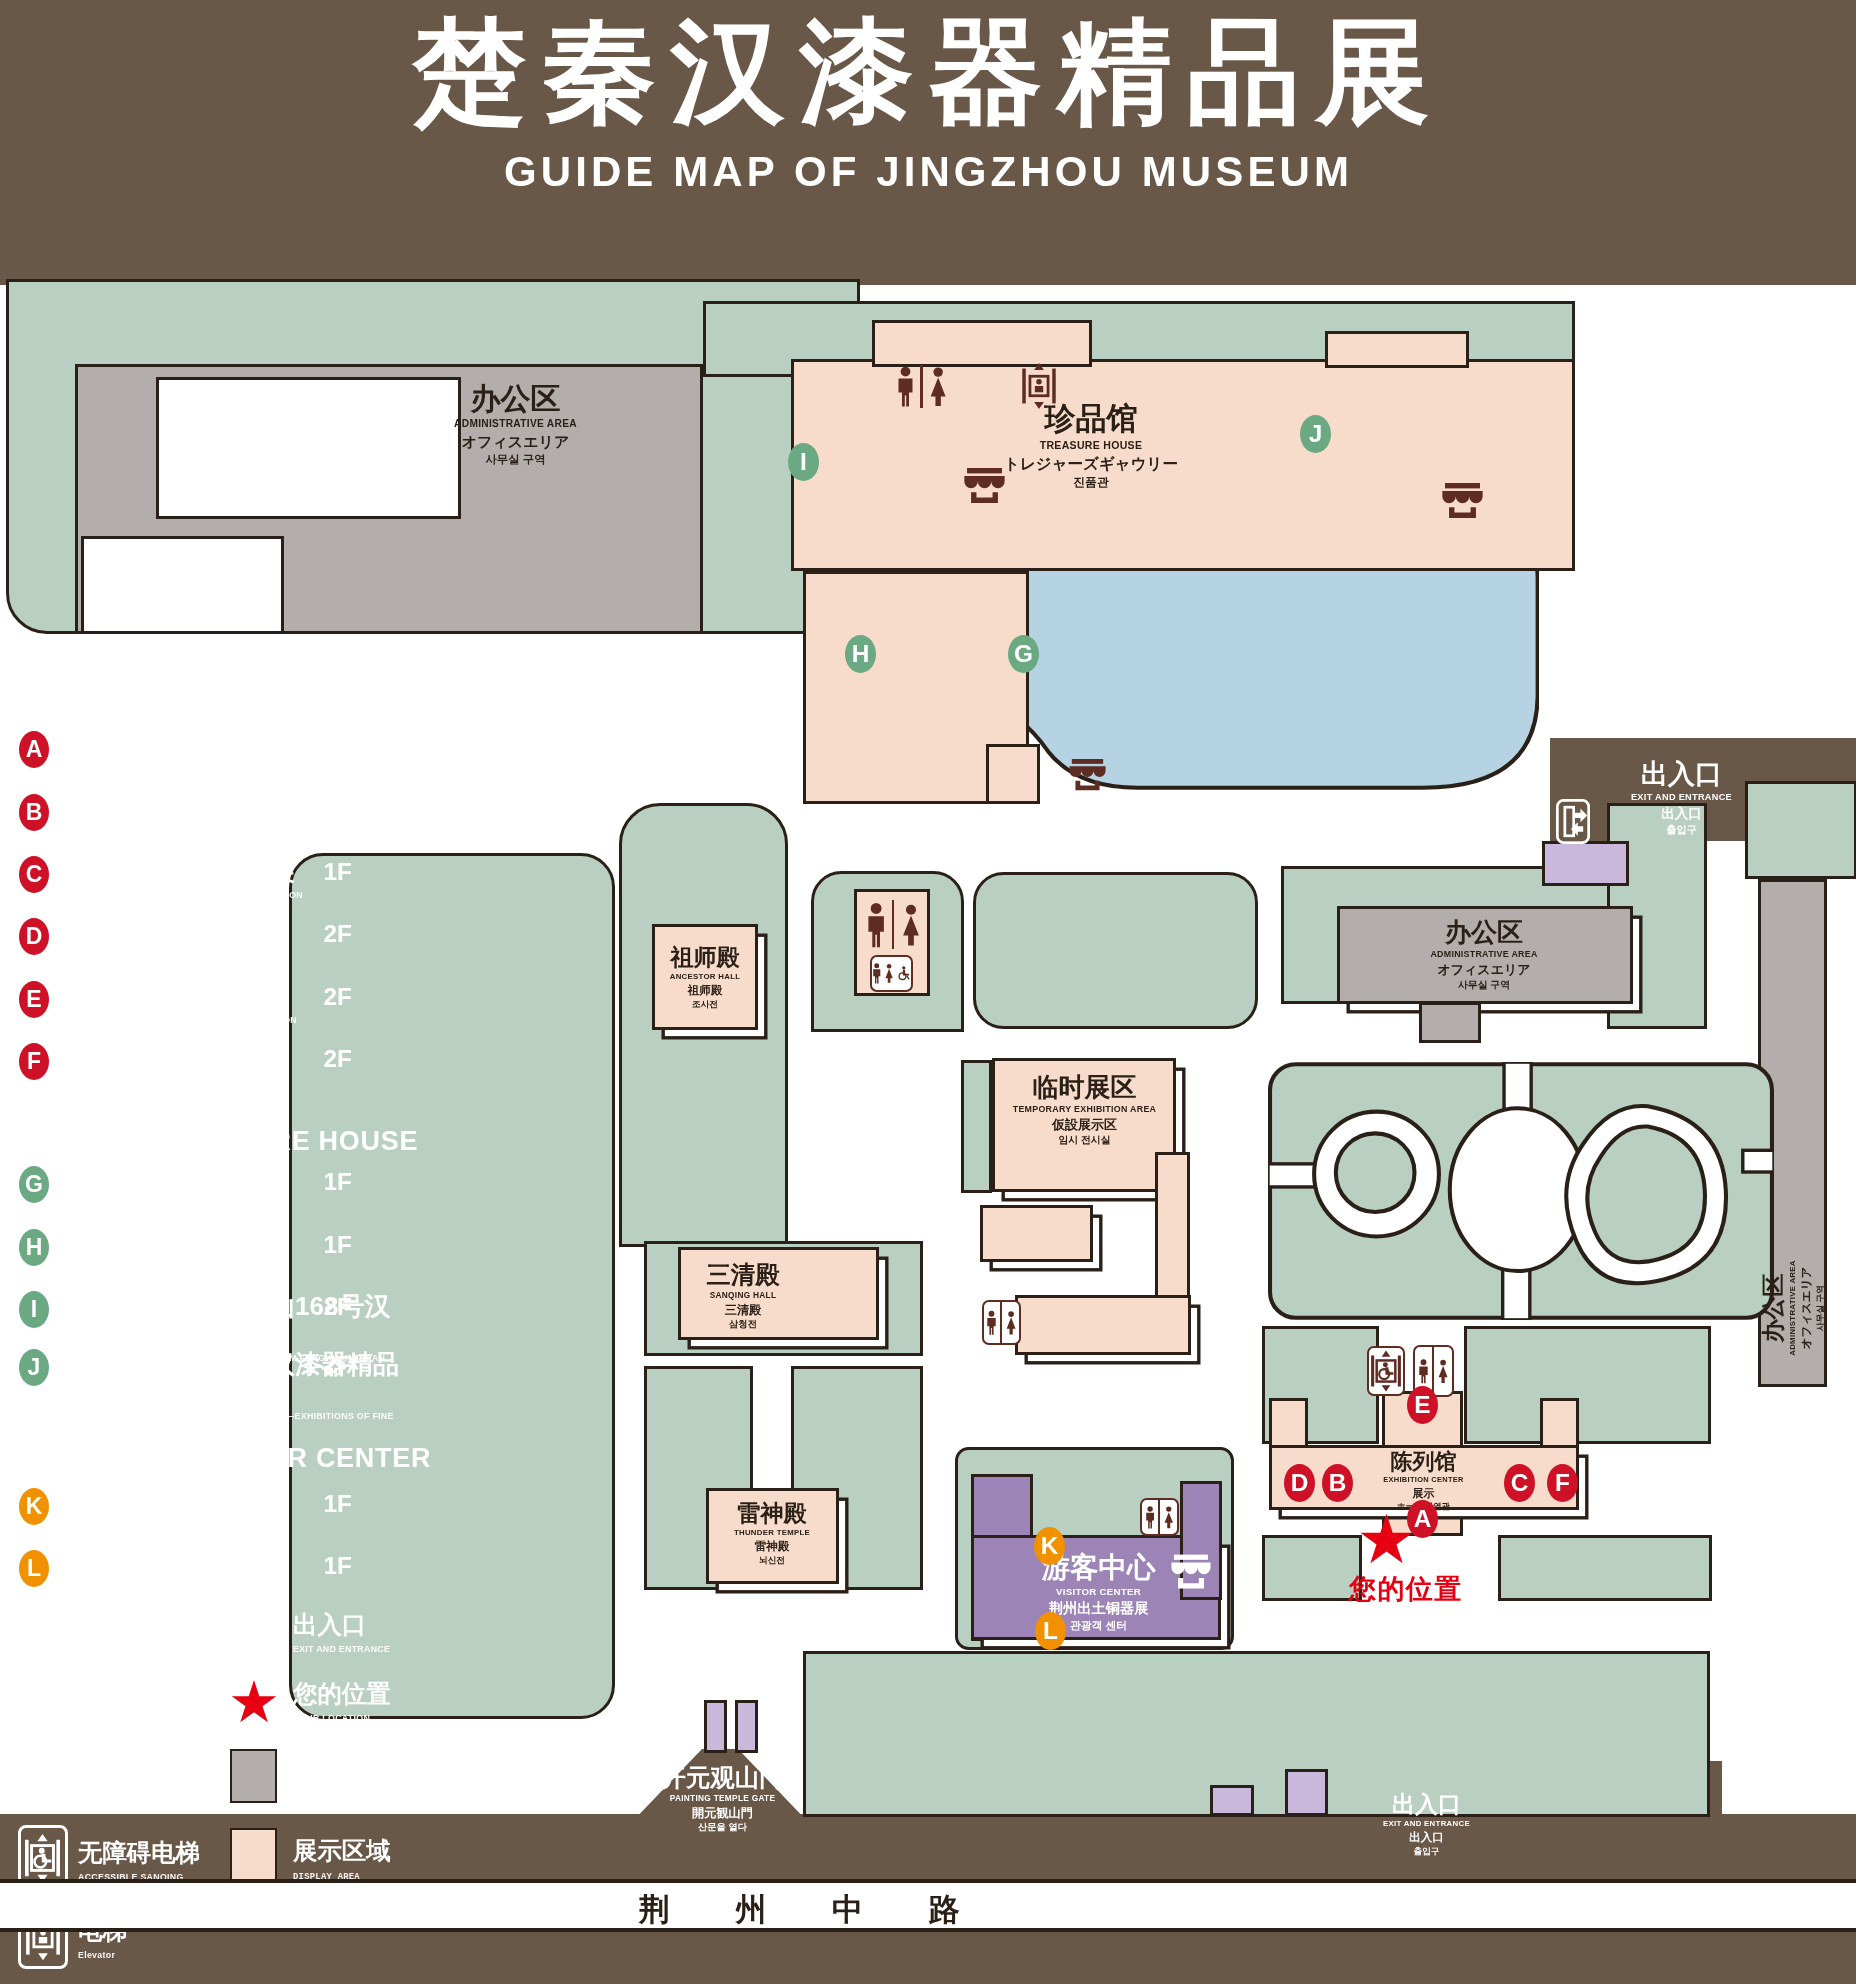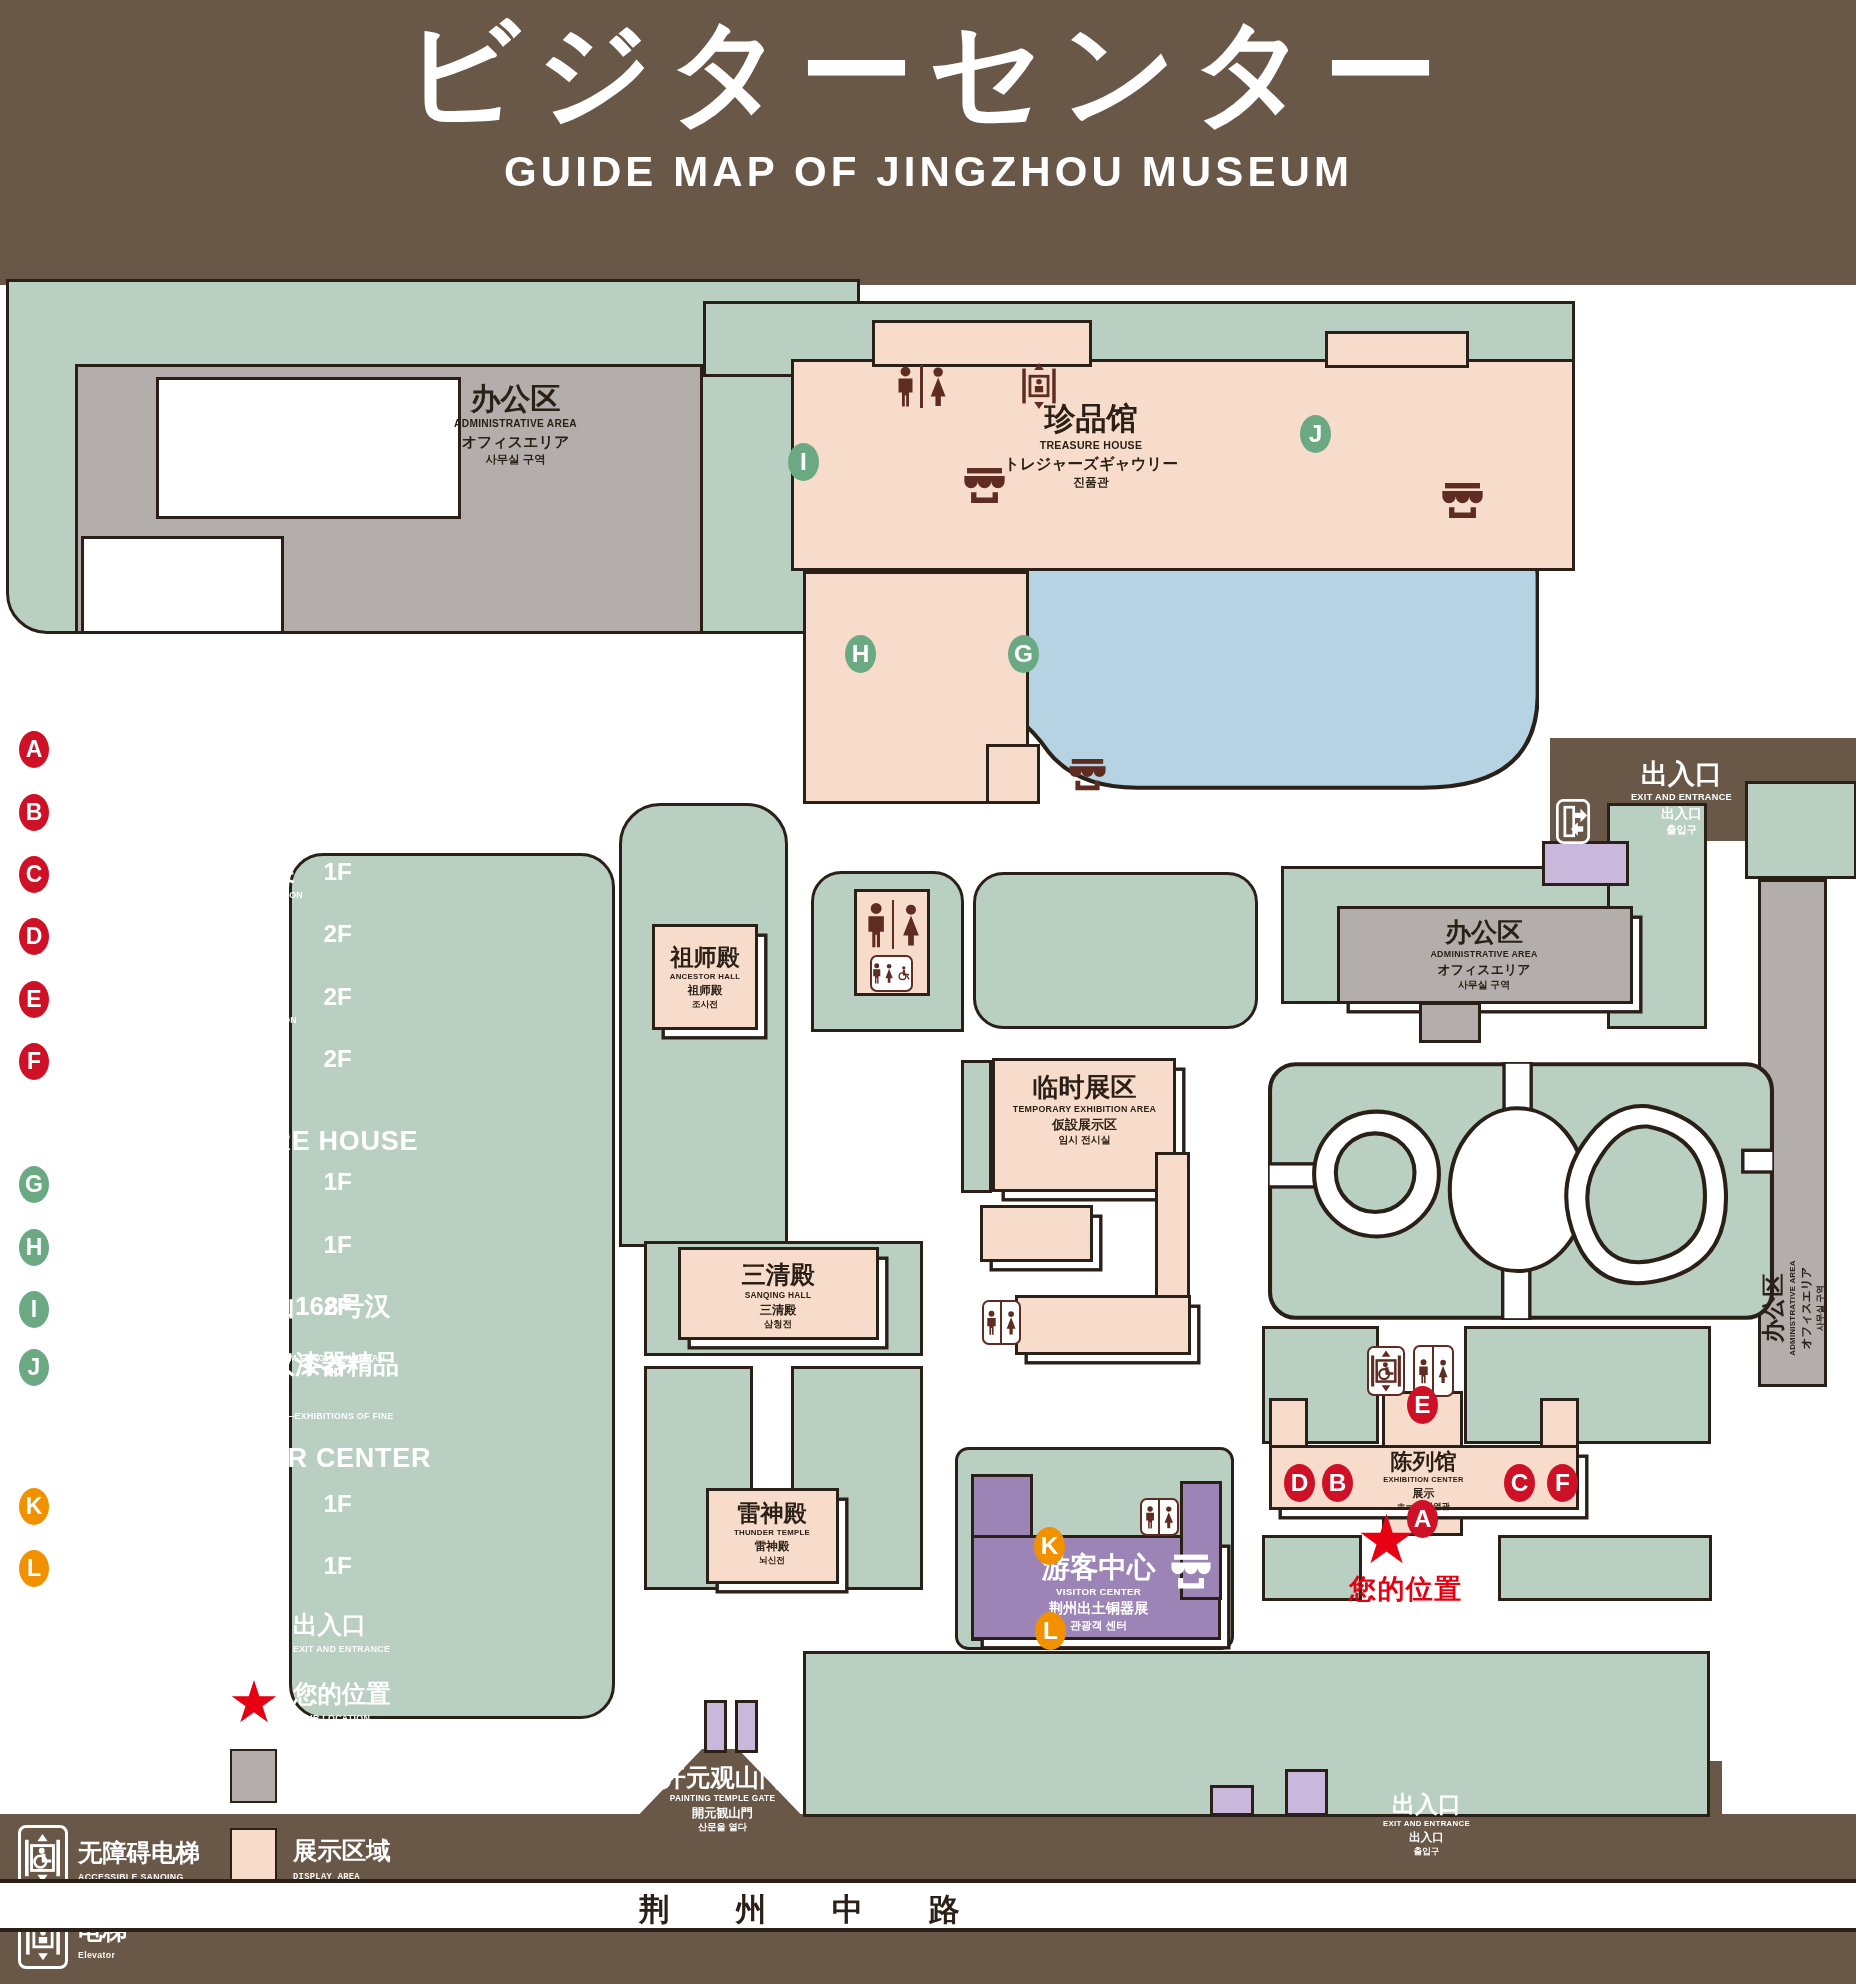--- a/index.html
+++ b/index.html
@@ -115,21 +115,21 @@
       <path d="M24 0 l7 10 h-14 z"></path>
       <path d="M24 66 l7 -10 h-14 z"></path>
       <rect x="9" y="16" width="30" height="34" fill="none" stroke="currentColor" stroke-width="4"></rect>
       <circle cx="21" cy="38" r="8" fill="none" stroke="currentColor" stroke-width="3.5"></circle>
       <circle cx="23" cy="23" r="4"></circle>
       <path d="M23 27 h5 v8 h8 v4 H23 z"></path>
     </symbol>
   </defs>
 </svg>
 
-<div class="abs" id="title">ビジターセンター</div>
+<div class="abs" id="title">楚秦汉漆器精品展</div>
 <div class="abs" id="subtitle">GUIDE MAP OF JINGZHOU MUSEUM</div>
 
 <div class="w nob" id="map-base" style="left:0;top:285px;width:1857px;height:1590px;border:none"></div>
 <div class="bw" style="left:1550px;top:738px;width:306px;height:103px;"></div>
 <div class="bw" style="left:0;top:1814px;width:1857px;height:68px;"></div>
 <div class="bw" style="left:1180px;top:1761px;width:542px;height:117px;"></div>
 
 <div class="g" style="left:6.1px;top:279px;width:854px;height:355px;border-radius:0 0 0 41px;"></div>
 <div class="g" style="left:703px;top:301px;width:872px;height:76px;"></div>
 <div class="g" style="left:619px;top:803px;width:169px;height:444px;border-radius:41px 41px 0 0;"></div>
@@ -338,21 +338,21 @@
   <span class="be">ADMINISTRATIVE AREA</span>
   <span class="bj">オフィスエリア</span>
   <span class="bk">사무실 구역</span>
 </div>
 <div class="bl rot" style="left:1793px;top:1308px;width:271px;font-size:23px;">
   <span class="bz">办公区</span>
   <span class="be">ADMINISTRATIVE AREA</span>
   <span class="bj">オフィスエリア</span>
   <span class="bk">사무실 구역</span>
 </div>
-<div class="bl" style="left:683px;top:1261px;width:190px;font-size:24.4px;">
+<div class="bl" style="left:648px;top:1261px;width:190px;font-size:24.4px;">
   <span class="bz">三清殿</span>
   <span class="be">SANQING HALL</span>
   <span class="bj">三清殿</span>
   <span class="bk">삼청전</span>
 </div>
 <div class="bl" style="left:711px;top:1500px;width:122px;font-size:23px;">
   <span class="bz">雷神殿</span>
   <span class="be">THUNDER TEMPLE</span>
   <span class="bj">雷神殿</span>
   <span class="bk">뇌신전</span>

